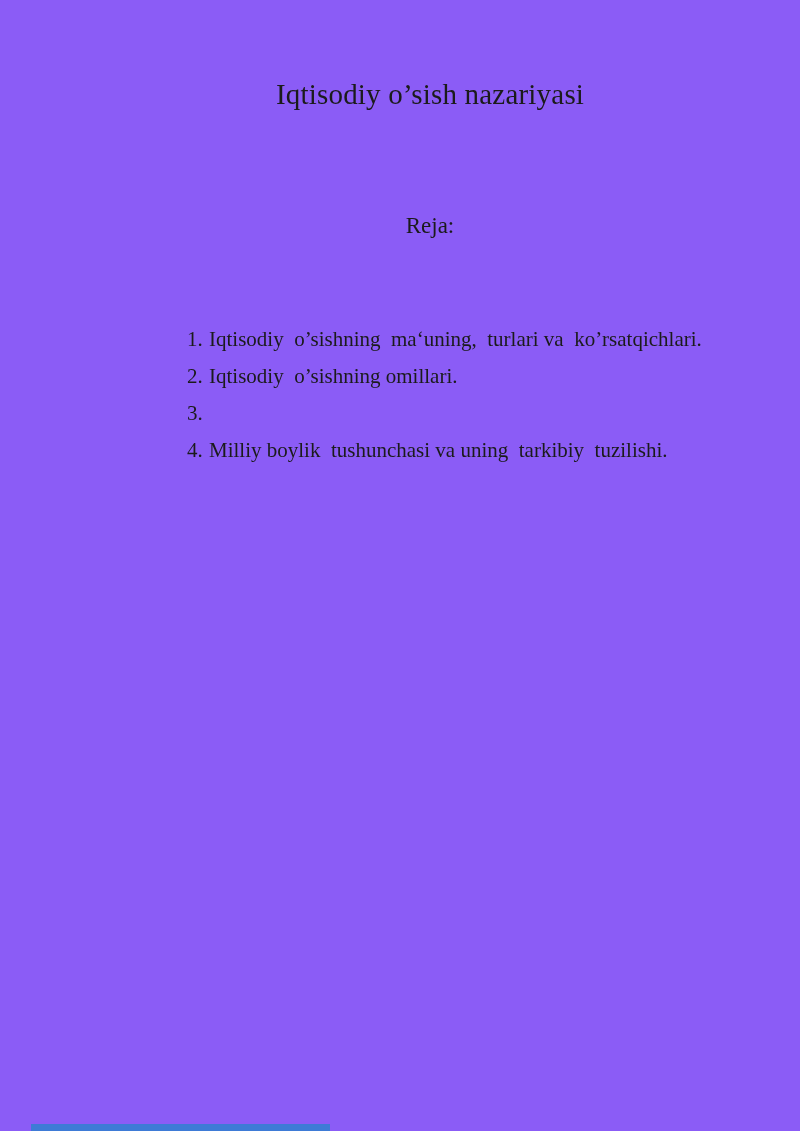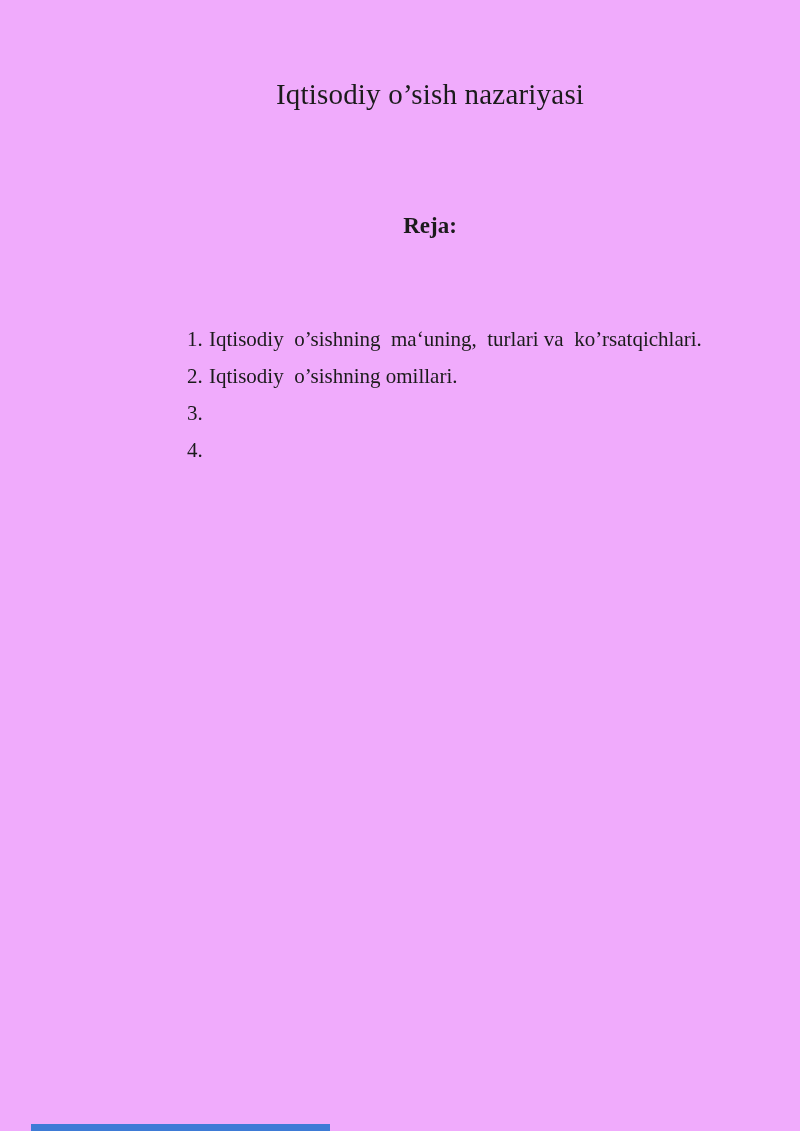--- a/index.html
+++ b/index.html
@@ -26,21 +26,21 @@
     text-align: center;
     font-size: 29px;
     font-weight: 400;
     letter-spacing: 0.2px;
     white-space: pre-wrap;
   }
   .plan-heading {
     margin-top: 102px;
     text-align: center;
     font-size: 23px;
-    font-weight: 700;
+    font-weight: 400;
     white-space: pre-wrap;
   }
   .numbered-list {
     margin-top: 82px;
     margin-left: 127px; 
   }
   .list-item {
     display: flex;
     align-items: baseline;
     height: 37px;
@@ -58,40 +58,41 @@
     position: absolute;
     left: 31px;
     bottom: 0px;
     width: 299px;
     height: 7px;
   }
 </style>
 </head>
 <body>
 
-<div class="page" style="background: #f0abfc; color: rgb(27, 27, 27);">
+<div class="page" style="background: #8b5cf6; color: rgb(27, 27, 27);">
   <div class="content">
 
     <div class="doc-title">Iqtisodiy o’sish nazariyasi</div>
 
     <div class="plan-heading">Reja:</div>
 
     <div class="numbered-list">
       <div class="list-item">
         <span class="item-number">1.</span>
         <span class="item-text">Iqtisodiy  o’sishning  ma‘uning,  turlari va  ko’rsatqichlari.</span>
       </div>
       <div class="list-item">
         <span class="item-number">2.</span>
         <span class="item-text">Iqtisodiy  o’sishning omillari.</span>
       </div>
       <div class="list-item">
         <span class="item-number">3.</span>
       </div>
       <div class="list-item">
         <span class="item-number">4.</span>
+        <span class="item-text">Milliy boylik  tushunchasi va uning  tarkibiy  tuzilishi.</span>
       </div>
     </div>
 
   </div>
 
   <div class="bottom-accent-bar" style="background: rgb(62, 123, 214);"></div>
 </div>
 
 </body></html>

